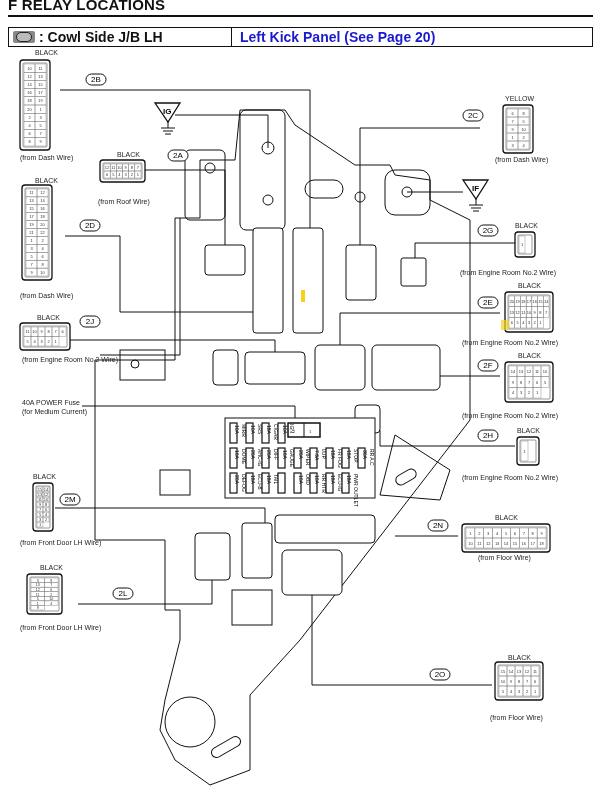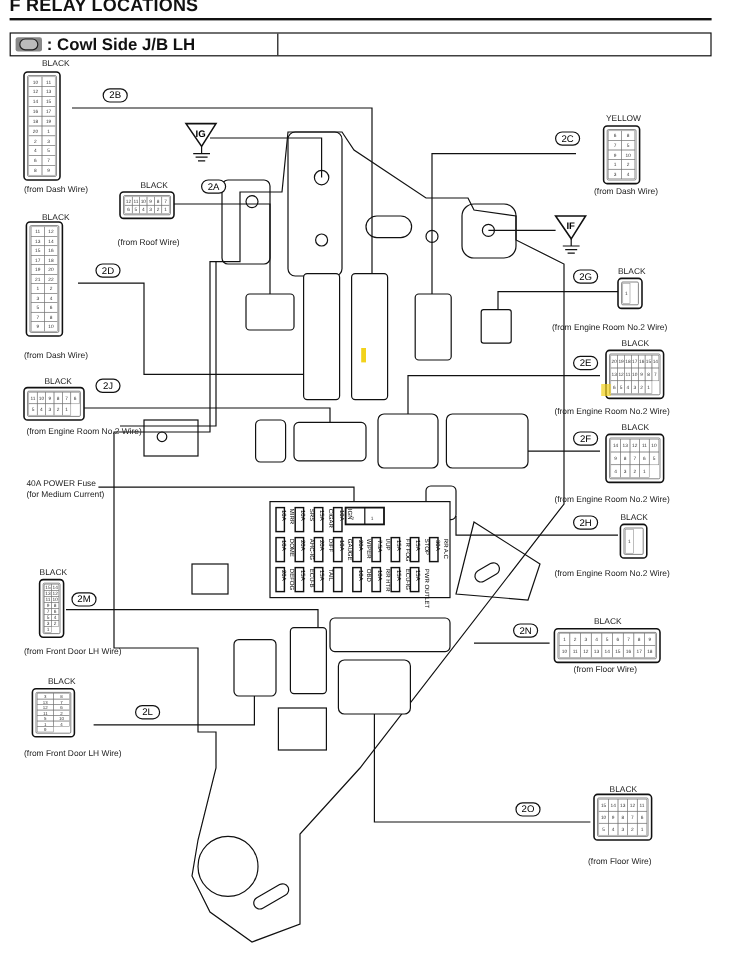--- a/index.html
+++ b/index.html
@@ -1,38 +1,41 @@
 <!DOCTYPE html>
 <html><head>
 <meta charset="utf-8">
 <style>
   html,body{margin:0;padding:0;background:#fff;}
   body{width:608px;height:808px;position:relative;overflow:hidden;font-family:"Liberation Sans",sans-serif;color:#111;}
   .sec-title{position:absolute;left:8px;top:-4px;font-size:15px;font-weight:bold;letter-spacing:0.2px;}
   .sec-rule{position:absolute;left:8px;top:15px;width:585px;height:2px;background:#111;}
-  .hdr{position:absolute;left:8px;top:27px;width:585px;height:20px;border:1.5px solid #111;box-sizing:border-box;display:flex;}
+  .hdr{position:absolute;left:8px;top:27px;width:585px;height:20px;border:1.5px solid #111;box-sizing:border-box;display:flex;justify-content:flex-end;}
   .hdr-left{width:218px;border-right:1.5px solid #111;display:flex;align-items:center;padding-left:4px;font-size:14px;font-weight:bold;}
   .hdr-right{flex:1;display:flex;align-items:center;padding-left:8px;font-size:14px;font-weight:bold;color:#1a1acc;}
   .hdr-icon{width:22px;height:12px;background:#888;border-radius:2px;margin-right:4px;position:relative;}
   .hdr-icon::after{content:"";position:absolute;left:3px;top:1px;width:14px;height:8px;border:1px solid #222;border-radius:6px;background:#bbb;}
   svg#diagram{position:absolute;left:0;top:0;}
   svg text{font-family:"Liberation Sans",sans-serif;}
   .lbl{font-size:7px;fill:#222;}
   .pin{font-size:4px;fill:#333;}
 </style>
 </head>
 <body>
 
 <div class="sec-title">F  RELAY LOCATIONS</div>
 <div class="sec-rule"></div>
 
 <div class="hdr">
   <div class="hdr-left">
     <span class="hdr-icon"></span>
     <span>: Cowl Side J/B LH</span>
+  </div>
+  <div class="hdr-right">
+    <span>Left Kick Panel (See Page 20)</span>
   </div>
 </div>
 
 <svg id="diagram" width="608" height="808" viewBox="0 0 608 808">
   <g fill="none" stroke="#111" stroke-width="1">
 
     <path d="M175,218 L175,360 L95,360 L95,540 L165,540 L165,610 L180,610 L180,640 L165,700 L160,730 L175,760 L210,785 L250,770 L250,695 L300,640 L470,420 L470,220 L430,200 L430,180 L395,175 L390,165 L355,165 L295,125 L285,110 L240,110 L235,160 L200,160 L200,218 Z"></path>
     <path d="M180,218 L180,355 L100,355"></path>
     <rect x="240" y="110" width="45" height="120" rx="6"></rect>
     <circle cx="268" cy="148" r="6"></circle>

